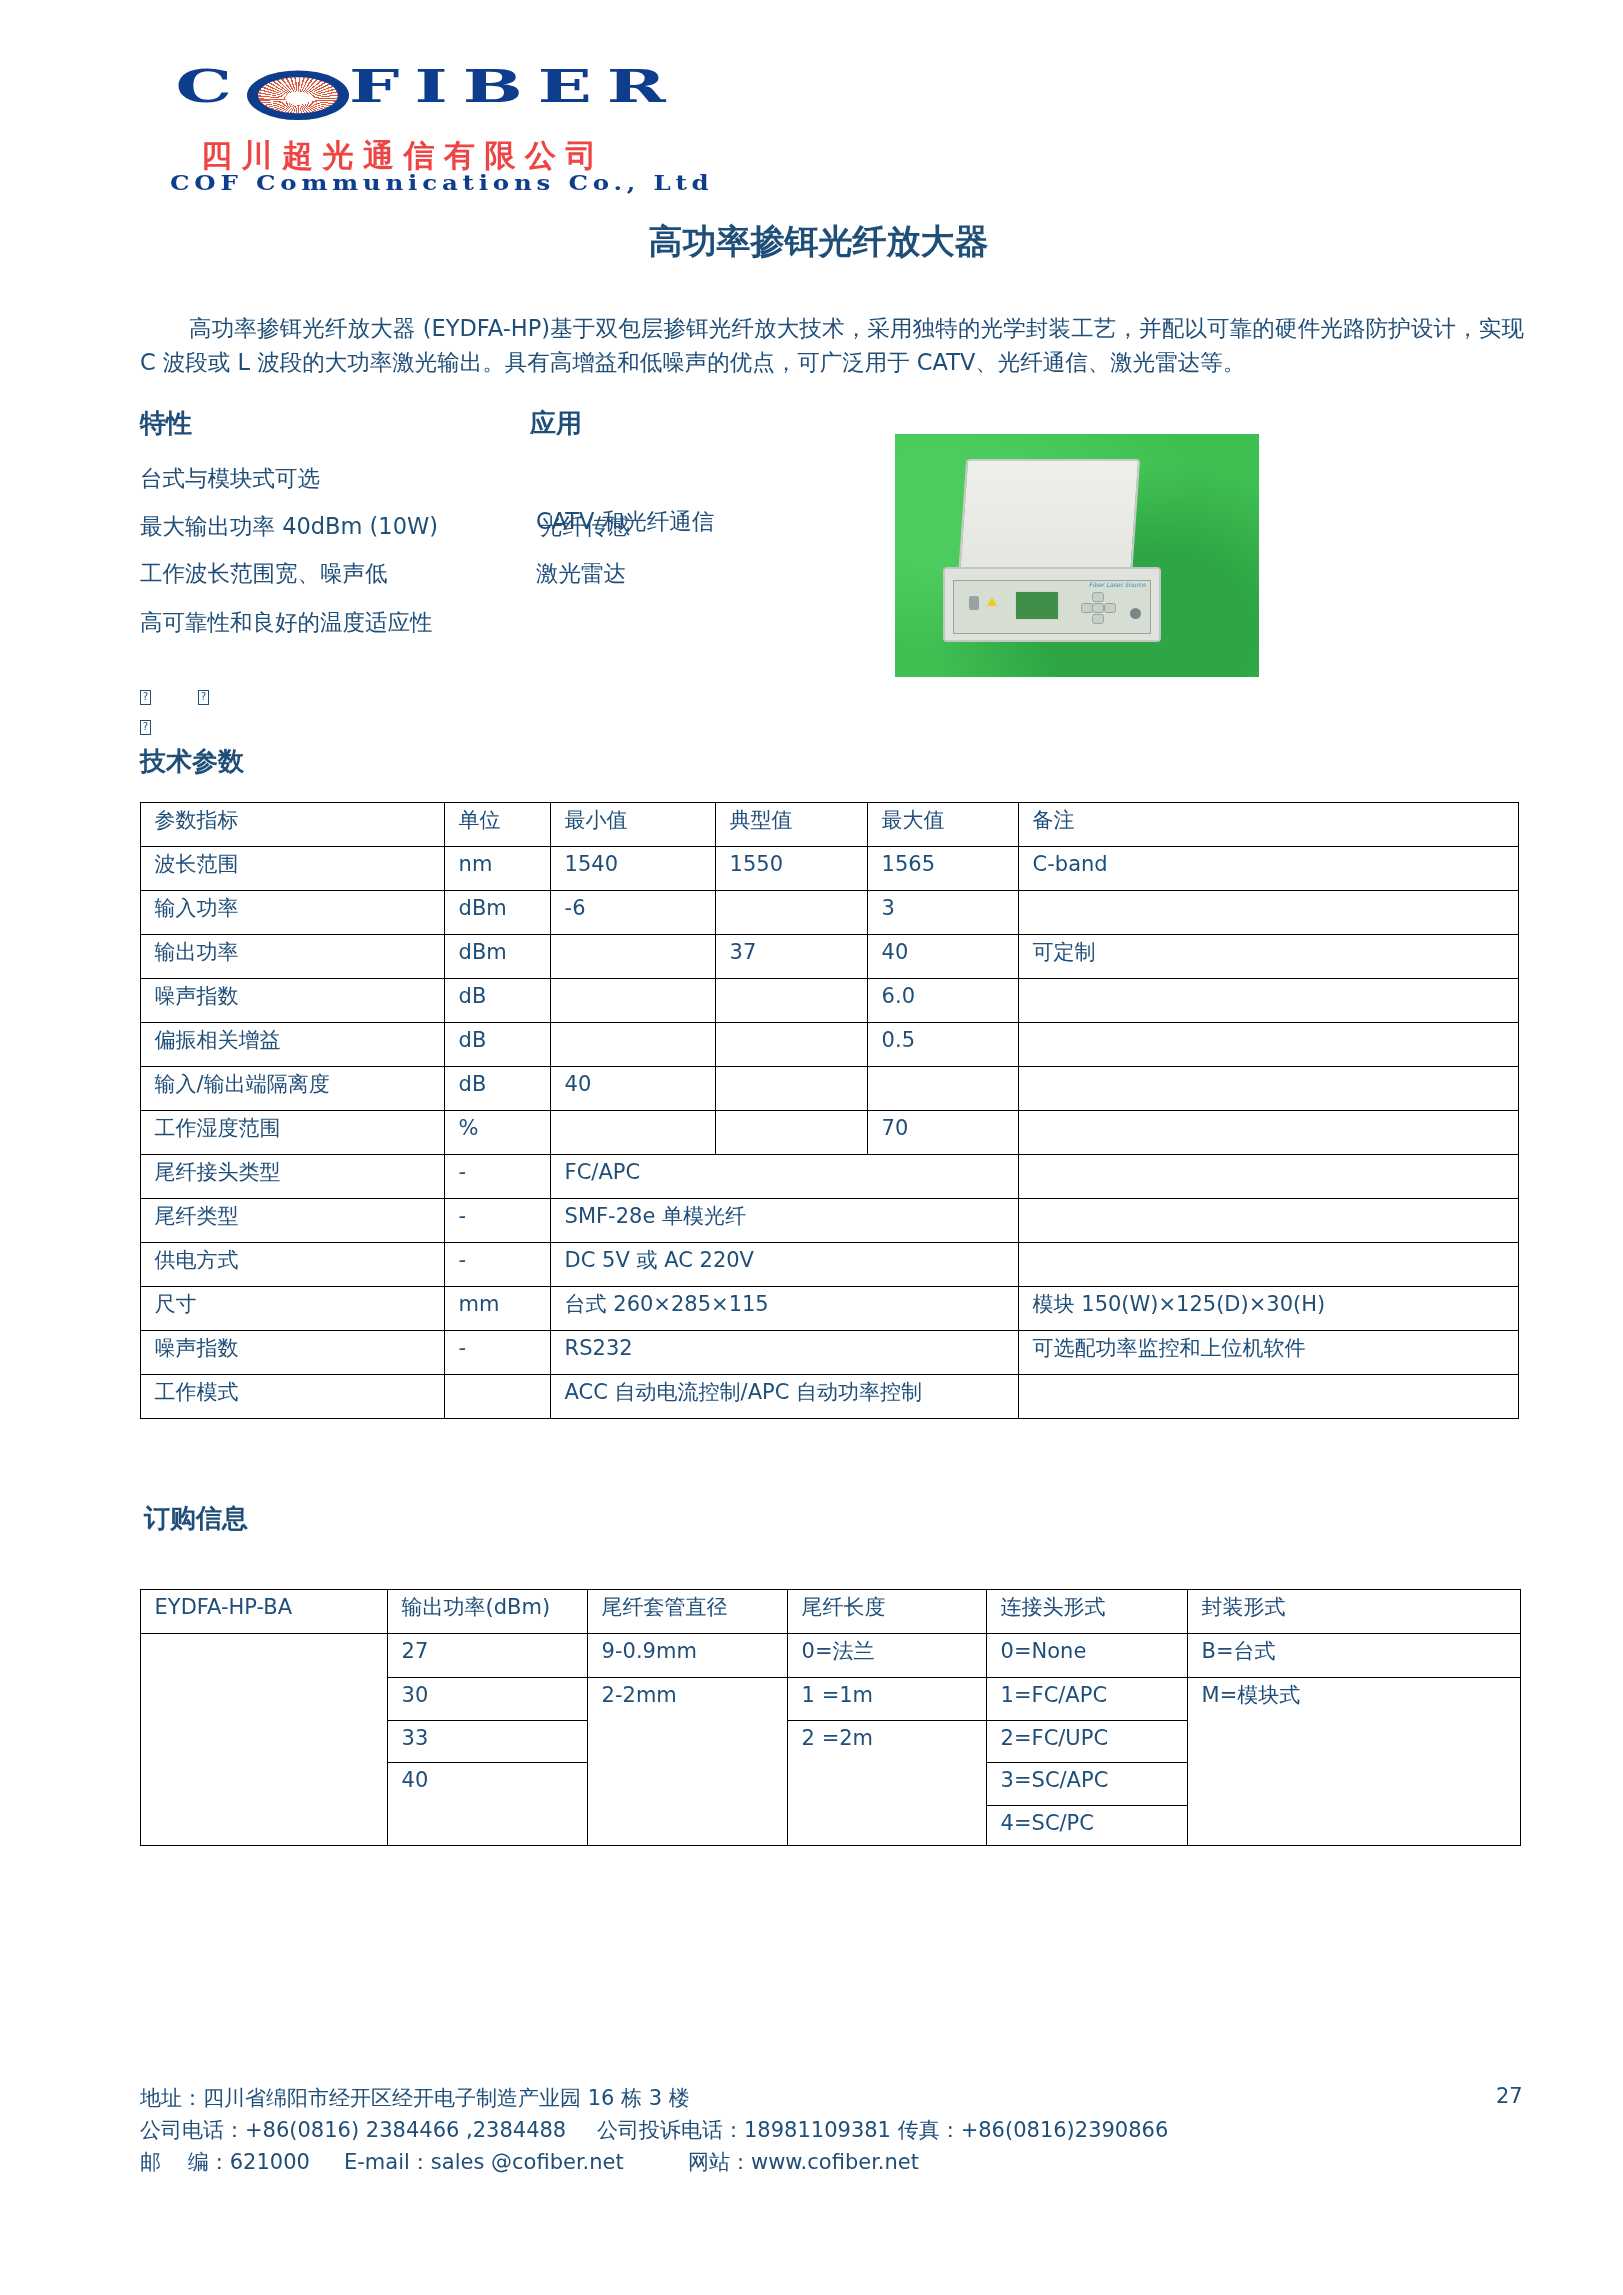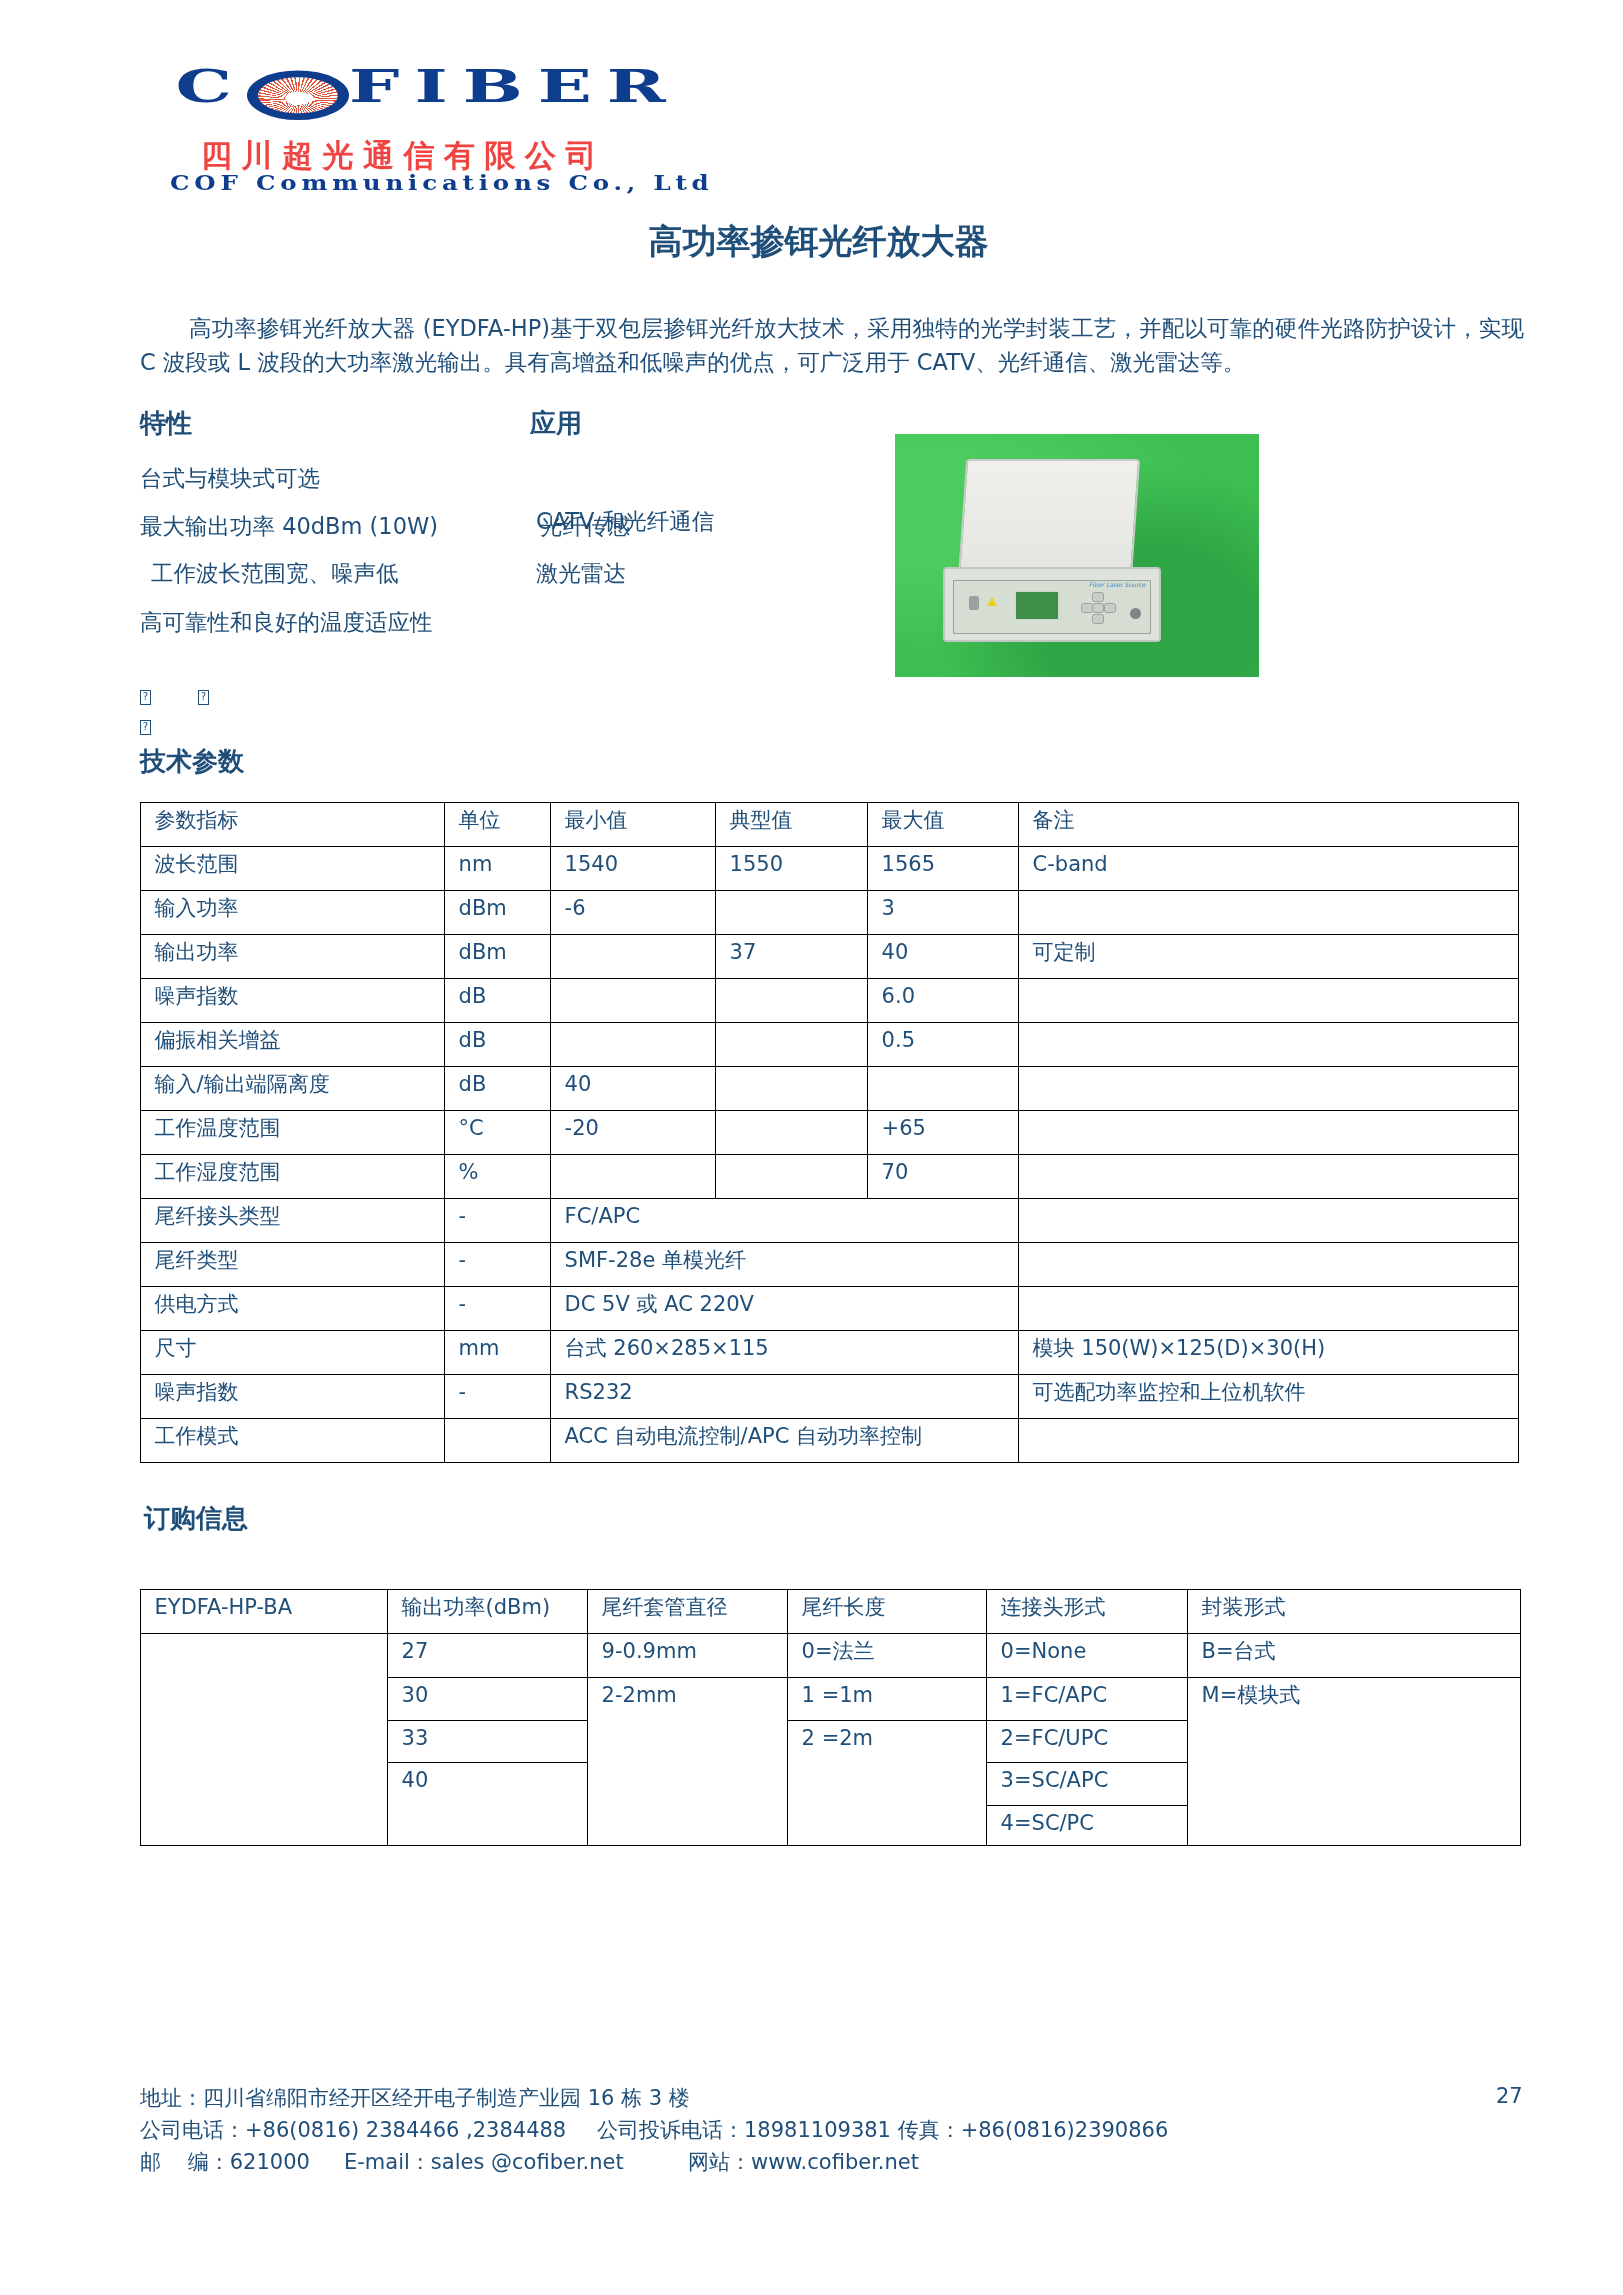--- a/index.html
+++ b/index.html
@@ -79,21 +79,21 @@
   <div class="logo-en">COF Communications Co., Ltd</div>
 </div>
 
 <div class="abs title">高功率掺铒光纤放大器</div>
 
 <div class="abs intro">高功率掺铒光纤放大器 (EYDFA-HP)基于双包层掺铒光纤放大技术，采用独特的光学封装工艺，并配以可靠的硬件光路防护设计，实现 C 波段或 L 波段的大功率激光输出。具有高增益和低噪声的优点，可广泛用于 CATV、光纤通信、激光雷达等。</div>
 
 <div class="abs h2" style="left:140px; top:406px;">特性</div>
 <div class="abs feat-item" style="left:140px; top:465px;">台式与模块式可选</div>
 <div class="abs feat-item" style="left:140px; top:513px;">最大输出功率  40dBm (10W)</div>
-<div class="abs feat-item" style="left:140px; top:560px;margin-left:11px;">工作波长范围宽、噪声低</div>
+<div class="abs feat-item" style="left:140px; top:560px;">工作波长范围宽、噪声低</div>
 <div class="abs feat-item" style="left:140px; top:609px;">高可靠性和良好的温度适应性</div>
 
 <div class="abs h2" style="left:530px; top:406px;">应用</div>
 <div class="abs app-item" style="left:536px; top:465px;margin-top:43px;">CATV 和光纤通信</div>
 <div class="abs app-item" style="left:540px; top:513px;">光纤传感</div>
 <div class="abs app-item" style="left:536px; top:560px;">激光雷达</div>
 
 <div class="abs photo">
   <div class="device-top"></div>
   <div class="device-front">
@@ -178,28 +178,20 @@
   </tr>
   <tr>
     <td>输入/输出端隔离度</td>
     <td>dB</td>
     <td>40</td>
     <td></td>
     <td></td>
     <td></td>
   </tr>
   <tr>
-    <td>工作温度范围</td>
-    <td>°C</td>
-    <td>-20</td>
-    <td></td>
-    <td>+65</td>
-    <td></td>
-  </tr>
-  <tr>
     <td>工作湿度范围</td>
     <td>%</td>
     <td></td>
     <td></td>
     <td>70</td>
     <td></td>
   </tr>
   <tr>
     <td>尾纤接头类型</td>
     <td>-</td>

